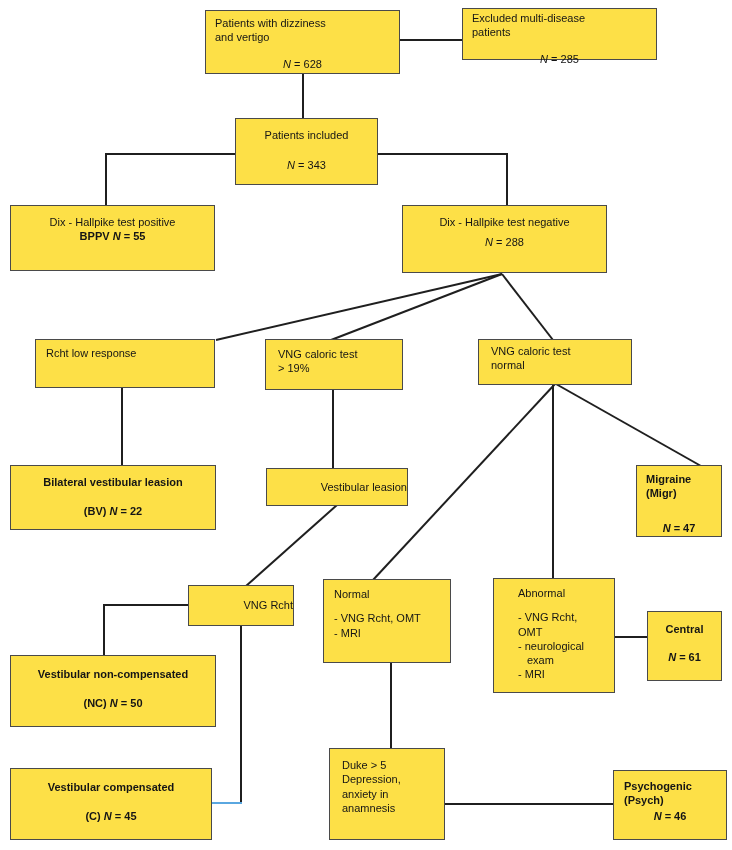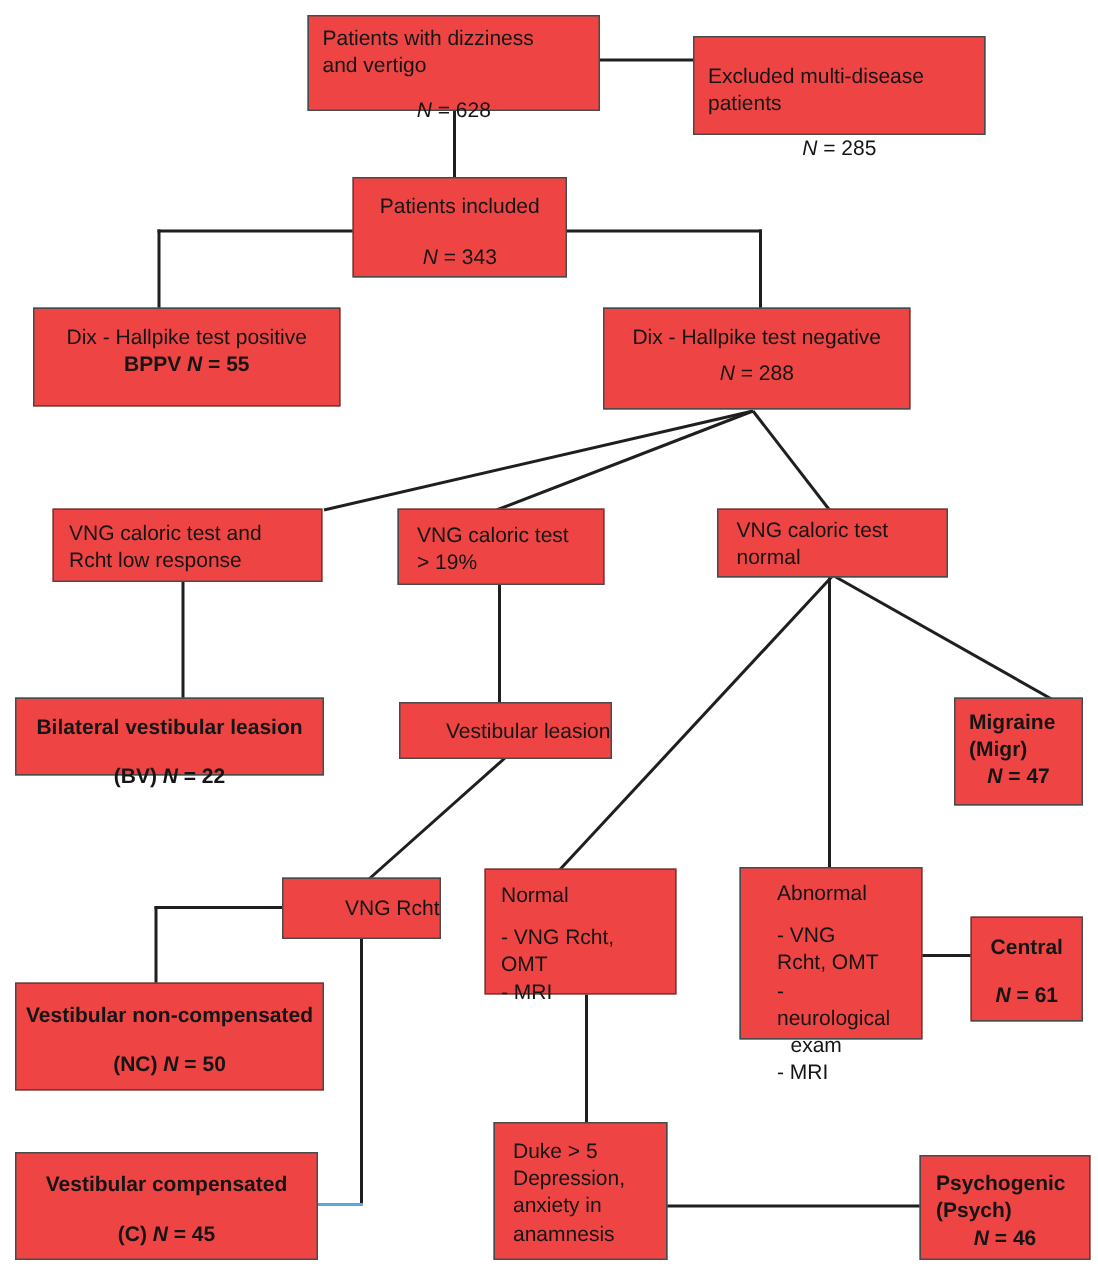--- a/index.html
+++ b/index.html
@@ -1,23 +1,23 @@
 <!DOCTYPE html>
 <html><head>
 <meta charset="utf-8">
 <style>
   html,body{margin:0;padding:0;background:#ffffff;}
   #stage{
     position:relative;width:732px;height:850px;background:#ffffff;overflow:hidden;
     font-family:"Liberation Sans",sans-serif;
   }
   .box{
-    position:absolute;background:#ef4444;border:1.5px solid #4a4a4a;
+    position:absolute;background:#fde047;border:1.5px solid #4a4a4a;
     box-sizing:border-box;color:#151515;z-index:2;
-    font-size:14px;line-height:1.3;
+    font-size:11px;line-height:1.3;
   }
   .b{font-weight:700;}
   .ctr{text-align:center;}
   .nline{text-align:center;}
   .nline i{font-style:italic;}
   .hl{position:absolute;height:2px;background:#1f1f1f;z-index:1;}
   .vl{position:absolute;width:2px;background:#1f1f1f;z-index:1;}
   .accent{background:#5aa7e0;}
   svg.edges{position:absolute;left:0;top:0;z-index:1;}
   .indent{padding-left:9px;}
@@ -53,69 +53,68 @@
     <line x1="556" y1="384" x2="701" y2="466" stroke="#1f1f1f" stroke-width="2"></line>
     <line x1="337" y1="505" x2="246" y2="586" stroke="#1f1f1f" stroke-width="2"></line>
   </svg>
 
   <div class="box" style="left:205px;top:10px;width:195px;height:64px;padding:5px 9px">
     <div>Patients with dizziness</div>
     <div>and vertigo</div>
     <div class="nline" style="margin-top:12px"><i>N</i> <span>= 628</span></div>
   </div>
 
-  <div class="box" style="left:462px;top:24px;width:195px;height:66px;padding:16px 9px">
+  <div class="box" style="left:462px;top:8px;width:195px;height:52px;padding:2px 9px">
     <div>Excluded multi-disease</div>
     <div>patients</div>
     <div class="nline" style="margin-top:12px"><i>N</i> <span>= 285</span></div>
   </div>
 
   <div class="box ctr" style="left:235px;top:118px;width:143px;height:67px;padding-top:9px">
     <div>Patients included</div>
     <div class="nline" style="margin-top:16px"><i>N</i> <span>= 343</span></div>
   </div>
 
-  <div class="box ctr" style="left:22px;top:205px;width:205px;height:66px;padding-top:9px">
+  <div class="box ctr" style="left:10px;top:205px;width:205px;height:66px;padding-top:9px">
     <div>Dix - Hallpike test positive</div>
     <div class="nline b" style=""><span>BPPV</span> <i>N</i> <span>= 55</span></div>
   </div>
 
   <div class="box ctr" style="left:402px;top:205px;width:205px;height:68px;padding-top:9px">
     <div>Dix - Hallpike test negative</div>
     <div class="nline" style="margin-top:6px"><i>N</i> <span>= 288</span></div>
   </div>
 
   <div class="box" style="left:35px;top:339px;width:180px;height:49px;padding:6px 10px">
-    <div>VNG caloric test and</div>
     <div>Rcht low response</div>
   </div>
 
   <div class="box" style="left:265px;top:339px;width:138px;height:51px;padding:7px 12px">
     <div>VNG caloric test</div>
     <div>&gt; 19%</div>
   </div>
 
   <div class="box" style="left:478px;top:339px;width:154px;height:46px;padding:4px 12px">
     <div>VNG caloric test</div>
     <div>normal</div>
   </div>
 
-  <div class="box ctr b" style="left:10px;top:465px;width:206px;height:52px;padding-top:9px">
+  <div class="box ctr b" style="left:10px;top:465px;width:206px;height:65px;padding-top:9px">
     <div>Bilateral vestibular leasion</div>
     <div class="nline" style="margin-top:15px"><span>(BV)</span> <i>N</i> <span>= 22</span></div>
   </div>
 
   <div class="box ctr flexc" style="left:266px;top:468px;width:142px;height:38px">
     <div>Vestibular leasion</div>
   </div>
 
   <div class="box b" style="left:636px;top:465px;width:86px;height:72px;padding:6px 9px">
     <div>Migraine</div>
     <div>(Migr)</div>
-    <div class="nline" style="margin-top:0"><i>N</i> <span>= 47</span></div>
+    <div class="nline" style="margin-top:20px"><i>N</i> <span>= 47</span></div>
   </div>
 
   <div class="box ctr flexc" style="left:188px;top:585px;width:106px;height:41px">
     <div>VNG Rcht</div>
   </div>
 
   <div class="box" style="left:323px;top:579px;width:128px;height:84px;padding:7px 10px">
     <div>Normal</div>
     <div style="margin-top:10px">- VNG Rcht, OMT</div>
     <div>- MRI</div>

